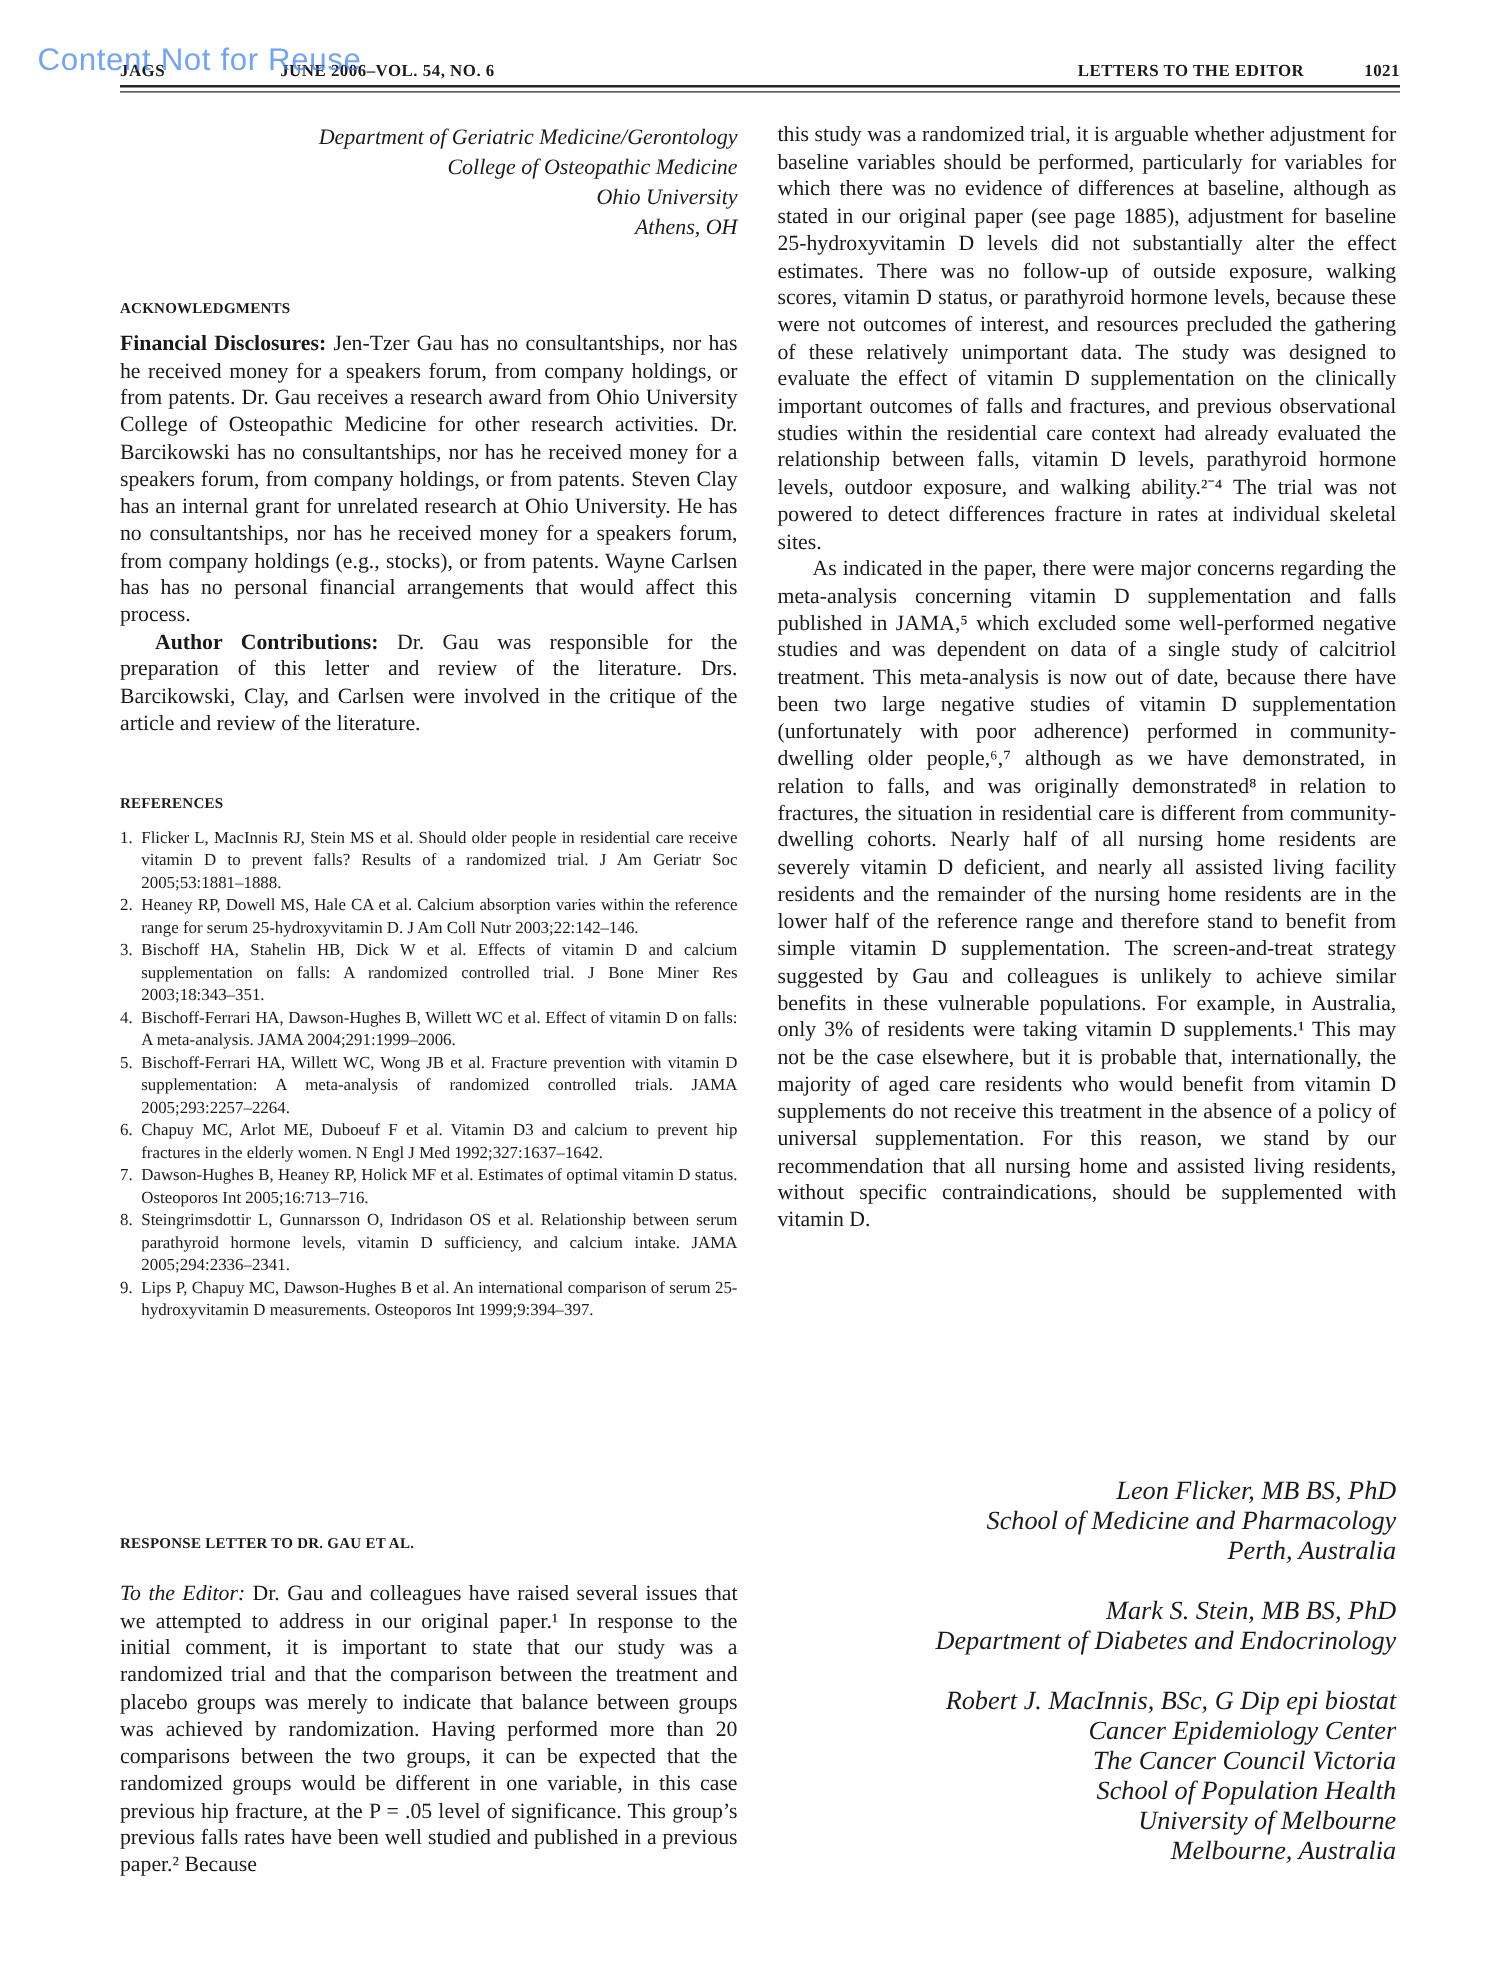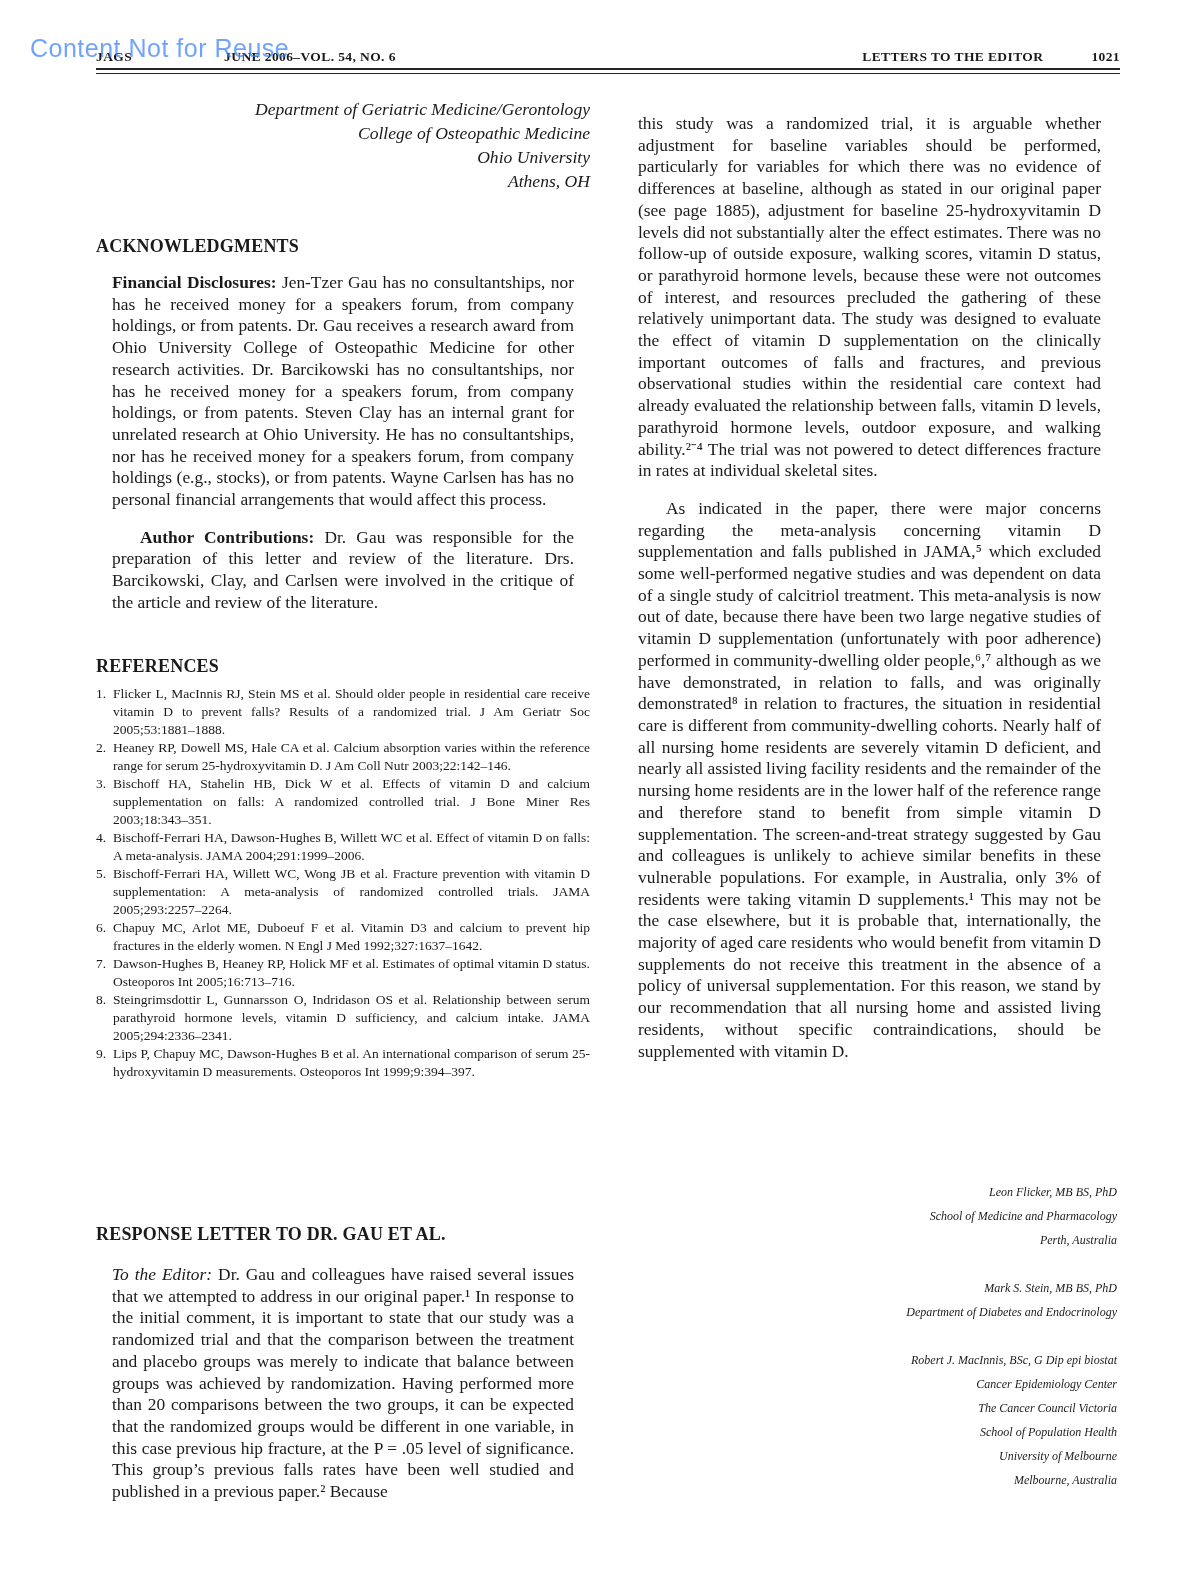--- a/index.html
+++ b/index.html
@@ -42,46 +42,46 @@
   }
   .col-left  { left: 96px;  width: 494px; }
   .col-right { left: 622px; width: 495px; }
 
   .affiliation {
     text-align: right; font-style: italic;
     font-size: 17.6px; line-height: 24px;
   }
 
   h2 {
-    margin: 0; font-size: 18px; font-weight: bold;
+    margin: 0; font-size: 12px; font-weight: bold;
     letter-spacing: 0.2px; text-align: left; line-height: 20px;
   }
   .ack-head  { margin-top: 43px; margin-bottom: 8px; }
   .refs-head { margin-top: 42px; margin-bottom: 9px; }
 
-  p { margin: 16px; }
+  p { margin: 0; }
   .indent { text-indent: 28px; }
   b.lead { font-weight: bold; }
   i.lead { font-style: italic; }
 
   .reflist { font-size: 13.5px; line-height: 18px; }
   .ref { display: flex; }
   .ref-num { flex: none; width: 17px; text-align: left; }
   .ref-text { flex: 1; text-align: justify; }
 
   .response-block {
     position: absolute; left: 96px; top: 1181px; width: 494px;
     font-size: 17.4px; line-height: 21.7px; text-align: justify;
   }
   .response-block h2 { margin-bottom: 20px; margin-top: 43px; }
 
   .sig-area {
     position: absolute; left: 622px; top: 1180px; width: 495px;
     text-align: right; font-style: italic;
-    font-size: 12px; line-height: 24px;
+    font-size: 21px; line-height: 24px;
   }
   .sig-block { margin-bottom: 24px; }
 </style>
 </head>
 <body>
 
 <div class="page">
 
   <div class="watermark">Content Not for Reuse</div>
 

